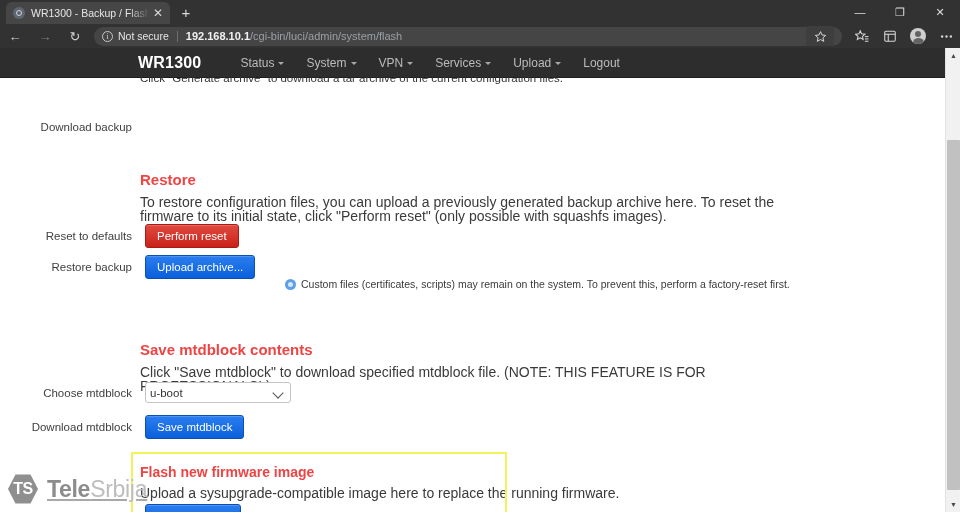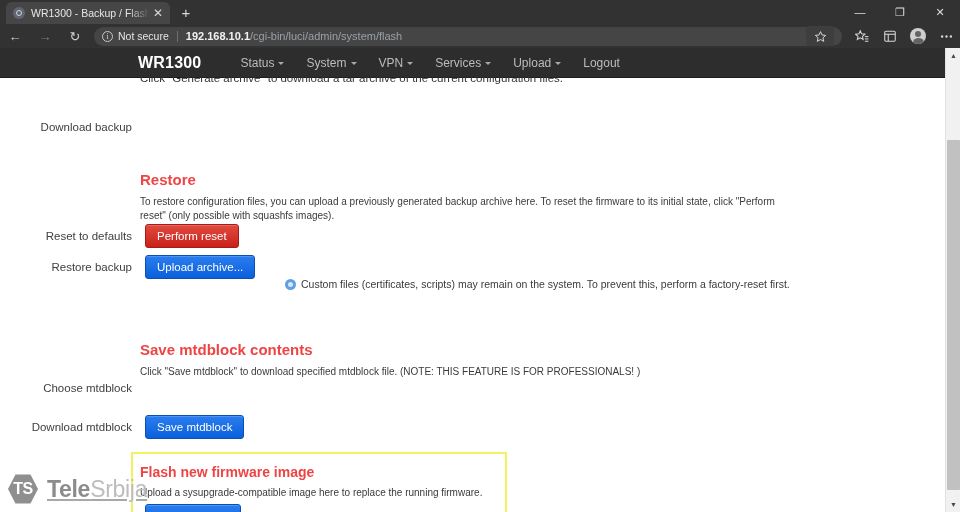--- a/index.html
+++ b/index.html
@@ -288,21 +288,21 @@
     color: #ef4444;
     font-size: 15px;
     font-weight: bold;
     left: 140px;
   }
   p.desc {
     position: absolute;
     margin: 0;
     left: 140px;
     color: #3a3a3a;
-    font-size: 10px;
+    font-size: 14px;
     line-height: 14px;
   }
 
   .btn {
     border: none;
     border-radius: 3px;
     color: #fff;
     font-size: 11.5px;
     font-family: "Liberation Sans", sans-serif;
     padding: 5px 11px;
@@ -560,20 +560,26 @@
       <div class="note" style="top:201px; width:640px;">
         <div class="note-ic"></div>
         <span>Custom files (certificates, scripts) may remain on the system. To prevent this, perform a factory-reset first.</span>
       </div>
 
       <h2 class="sect" style="top:264px;">Save mtdblock contents</h2>
       <p class="desc" style="top:288px; width:640px;">Click "Save mtdblock" to download specified mtdblock file. (NOTE: THIS FEATURE IS FOR PROFESSIONALS! )</p>
 
       <div class="row" style="left:0; top:305px;">
         <div class="rowlabel">Choose mtdblock</div>
+        <span class="selwrap">
+          <select class="mtd">
+            <option>u-boot</option>
+          </select>
+          <i class="selarrow"></i>
+        </span>
       </div>
 
       <div class="row" style="left:0; top:338px;">
         <div class="rowlabel">Download mtdblock</div>
         <button class="btn btn-blue">Save mtdblock</button>
       </div>
 
       <h2 class="sect" style="top:387px; font-size:14px;">Flash new firmware image</h2>
       <p class="desc" style="top:409px; width:640px;">Upload a sysupgrade-compatible image here to replace the running firmware.</p>
 

